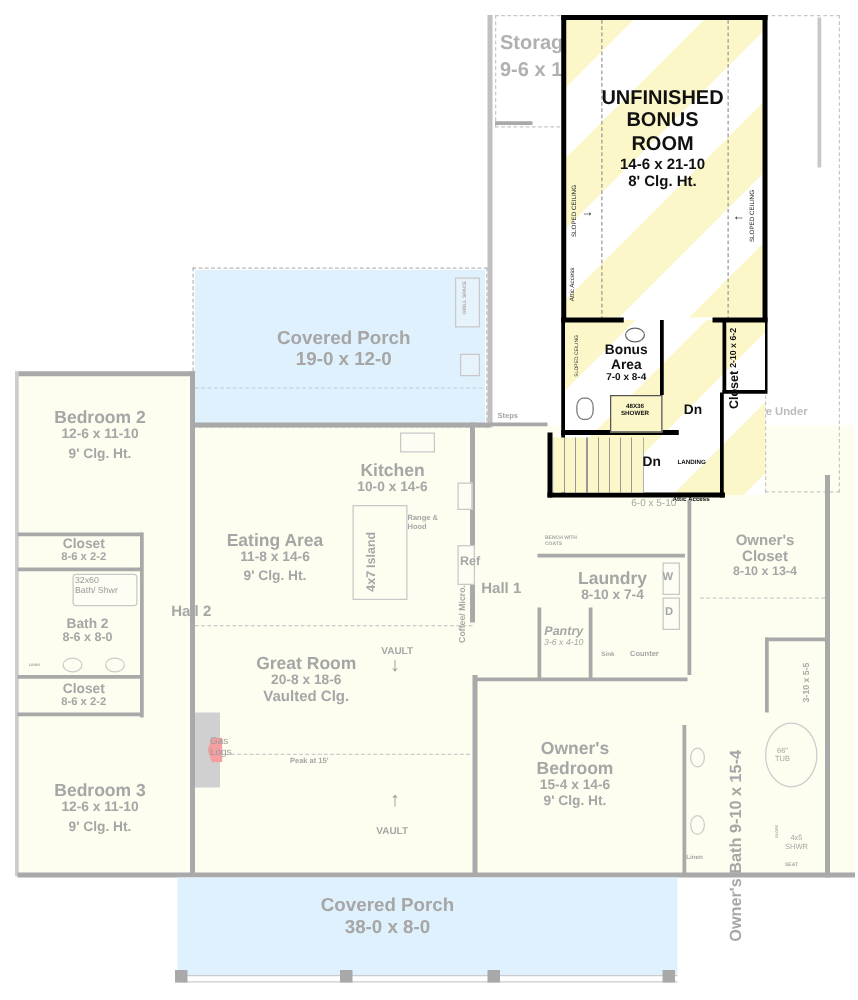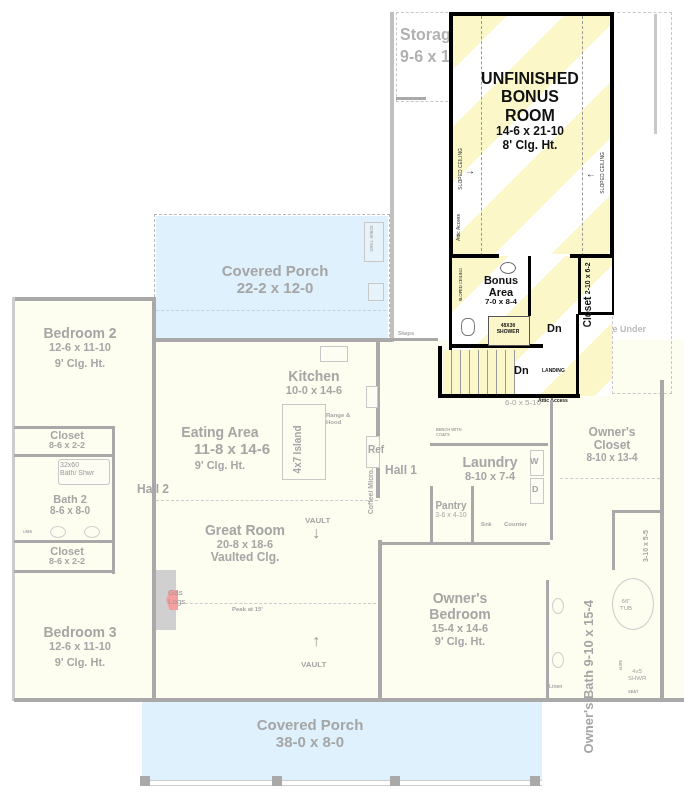--- a/index.html
+++ b/index.html
@@ -33,21 +33,21 @@
   <div class="room" style="left:384px;top:340px;width:300px;height:360px;"></div>
 
   <div class="porch" style="left:156px;top:216px;width:232px;height:124px;"></div>
   <div class="dash" style="left:154px;top:214px;width:234px;height:126px;"></div>
   <div class="abs" style="left:156px;top:310px;width:230px;border-top:1px dashed #c0d4e0;"></div>
   <div class="fix" style="left:364px;top:222px;width:18px;height:38px;background:#e6f3fb;"></div>
   <div class="abs tiny vert" style="left:369px;top:225px;font-size:4px;">GRILL SPACE</div>
   <div class="fix" style="left:368px;top:283px;width:14px;height:16px;background:#e6f3fb;"></div>
   <div class="lbl" style="left:180px;top:262px;width:190px;font-size:15px;">
     <span class="t">Covered Porch</span>
-    <span class="t">22-2 x 12-0</span>
+    <span class="t">19-0 x 12-0</span>
   </div>
 
   <div class="dash" style="left:396px;top:12px;width:60px;height:88px;border-color:#c8c8c8;"></div>
   <div class="wall" style="left:390px;top:12px;width:4px;height:330px;background:#c0c0c0;"></div>
   <div class="wall" style="left:396px;top:97px;width:30px;height:3px;"></div>
   <div class="lbl" style="left:400px;top:26px;font-size:16px;text-align:left;color:#b0b0b0;">
     <span class="t">Storage</span>
     <span class="t" style="margin-top:4px;">9-6 x 10</span>
   </div>
 
@@ -153,21 +153,21 @@
   </div>
   <div class="lbl" style="left:30px;top:624px;width:100px;font-size:14px;">
     <span class="t">Bedroom 3</span>
     <span class="t" style="font-size:11px;">12-6 x 11-10</span>
     <span class="t" style="font-size:11px;margin-top:3px;">9' Clg. Ht.</span>
   </div>
   <div class="lbl" style="left:116px;top:483px;font-size:12px;padding-left:21px;">Hall 2</div>
 
   <div class="lbl" style="left:170px;top:424px;width:100px;font-size:14px;">
     <span class="t">Eating Area</span>
-    <span class="t" style="font-size:15px;text-align:right;">11-8 x 14-6</span>
+    <span class="t" style="font-size:11px;">11-8 x 14-6</span>
     <span class="t" style="font-size:11px;margin-top:2px;">9' Clg. Ht.</span>
   </div>
   <div class="fix" style="left:320px;top:346px;width:26px;height:14px;"></div>
   <div class="lbl" style="left:264px;top:368px;width:100px;font-size:14px;">
     <span class="t">Kitchen</span>
     <span class="t" style="font-size:11px;">10-0 x 14-6</span>
   </div>
   <div class="fix" style="left:282px;top:404px;width:42px;height:74px;background:transparent;"></div>
   <div class="lbl vert" style="left:292px;top:425px;font-size:10px;">
     <span>4x7</span>
@@ -221,21 +221,21 @@
   <div class="lbl" style="left:455px;top:454px;width:70px;font-size:14px;">
     <span class="t">Laundry</span>
     <span class="t" style="font-size:11px;">8-10 x 7-4</span>
   </div>
   <div class="fix" style="left:530px;top:450px;width:12px;height:24px;"></div>
   <div class="lbl" style="left:530px;top:456px;font-size:9px;">W</div>
   <div class="fix" style="left:530px;top:478px;width:12px;height:24px;"></div>
   <div class="lbl" style="left:532px;top:484px;font-size:9px;">D</div>
   <div class="lbl" style="left:481px;top:522px;font-size:5px;">Sink</div>
   <div class="lbl" style="left:504px;top:521px;font-size:6px;">Counter</div>
-  <div class="lbl" style="left:433px;top:500px;width:36px;font-size:10px;line-height:1.1;">
+  <div class="lbl" style="left:433px;top:500px;width:36px;font-size:10px;line-height:1.1;font-style:italic;">
     <span class="t">Pantry</span>
     <span class="t" style="font-size:7px;font-weight:normal;">3-6 x 4-10</span>
   </div>
 
   <div class="wall" style="left:550px;top:400px;width:3px;height:140px;"></div>
   <div class="lbl" style="left:572px;top:426px;width:80px;font-size:12px;line-height:1.1;">
     <span class="t">Owner's</span>
     <span class="t">Closet</span>
     <span class="t" style="font-size:10px;">8-10 x 13-4</span>
   </div>

